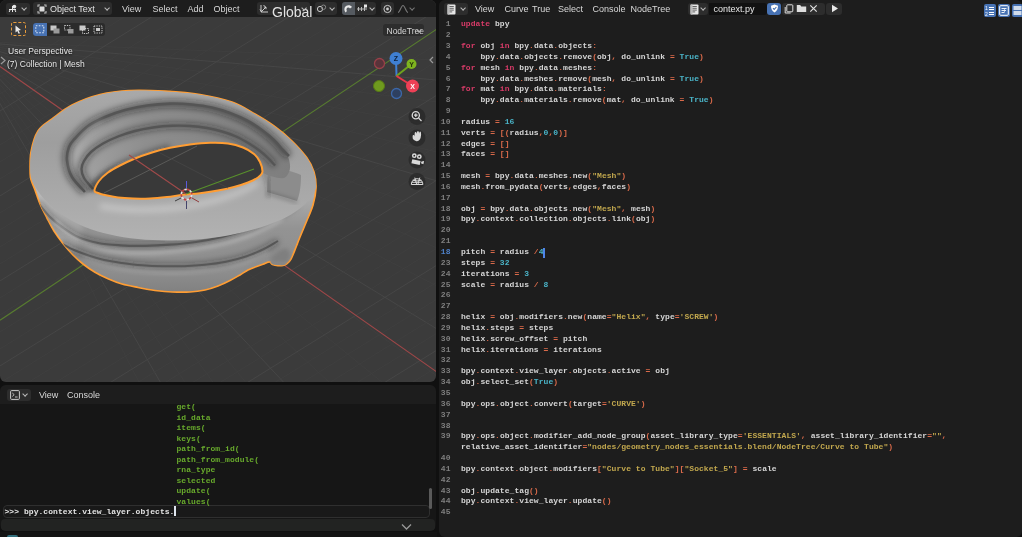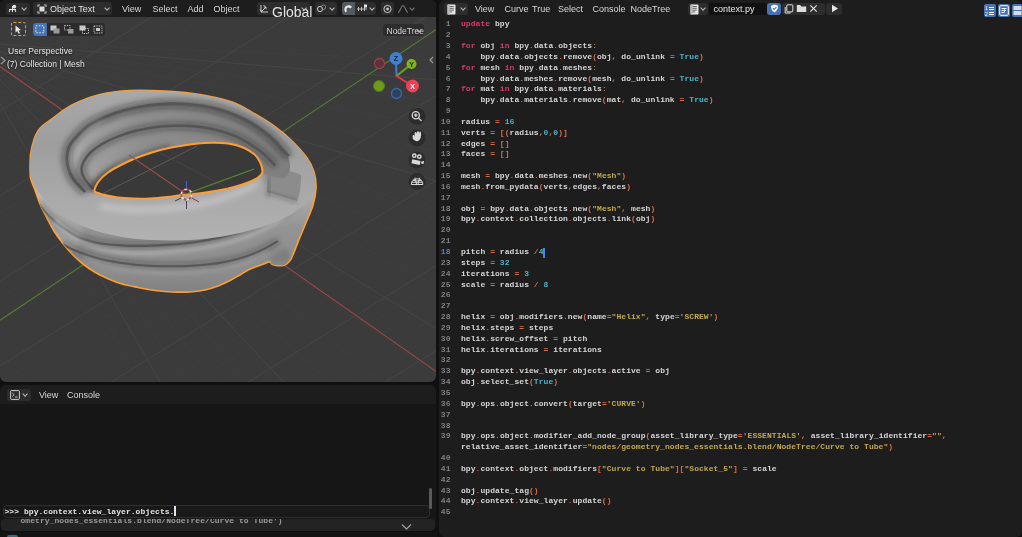--- a/index.html
+++ b/index.html
@@ -309,26 +309,35 @@
  <div class="hdr" style="height:19px"></div>
  <div class="btn" style="left:7px;top:3.5px;width:24px;height:12.5px"></div>
  <svg style="position:absolute;left:9.5px;top:5px" width="10" height="10" viewBox="0 0 10 10">
   <rect x="0.6" y="0.6" width="8.8" height="8.8" rx="1" fill="none" stroke="#ccc" stroke-width="1"></rect>
   <path d="M2.3,3 L4.2,4.7 L2.3,6.4 M5,7 H7.6" stroke="#ccc" stroke-width="0.9" fill="none"></path>
  </svg>
  <div style="position:absolute;left:22.5px;top:7px" class="caret"></div>
  <div style="position:absolute;left:39px;top:5px;font-size:9px;color:#d8d8d8;white-space:nowrap">View</div>
  <div style="position:absolute;left:67px;top:5px;font-size:9px;color:#d8d8d8;white-space:nowrap">Console</div>
  <div style="position:absolute;left:3px;top:120px;width:427px;height:13px;border:1px solid #2f2f2f;border-radius:4px;background:#191919"></div>
+ <pre class="mono" style="position:absolute;left:176.5px;top:17.2px;line-height:10.53px;color:#68aa2c">get(
+id_data
+items(
+keys(
+path_from_id(
+path_from_module(
+rna_type
+selected
+update(
+values(</pre>
  <pre class="mono" style="position:absolute;left:4.5px;top:122px;color:#e4e4e4">&gt;&gt;&gt; bpy.context.view_layer.objects.</pre>
  <div style="position:absolute;left:174px;top:121px;width:1.5px;height:10px;background:#dfe5ee"></div>
  <div style="position:absolute;left:429px;top:103px;width:3px;height:21px;background:#5a5a5a;border-radius:1.5px"></div>
 
  <div style="position:absolute;left:1px;top:133.5px;width:434px;height:13px;background:#222322;border-radius:4px 4px 0 0;overflow:hidden">
-   <pre class="mono" style="position:absolute;left:19.5px;top:-2.5px;color:#9b9b9b">ometry_nodes_essentials.blend/NodeTree/Curve to Tube')</pre>
    <svg style="position:absolute;left:400px;top:4px" width="11" height="8" viewBox="0 0 11 8">
         <path d="M1,1.5 L5.5,6 L10,1.5" stroke="#999" stroke-width="1.3" fill="none"></path>
       </svg>
  </div>
 </div>
 
 <div style="position:absolute;left:0;top:532px;width:437px;height:5px;background:#131313"></div>
 <div style="position:absolute;left:6.5px;top:534.5px;width:11px;height:4px;border-radius:2px;background:#33707e"></div>
 
 <div class="area" style="left:439px;top:0;width:583px;height:537px;background:#1d1d1d">

